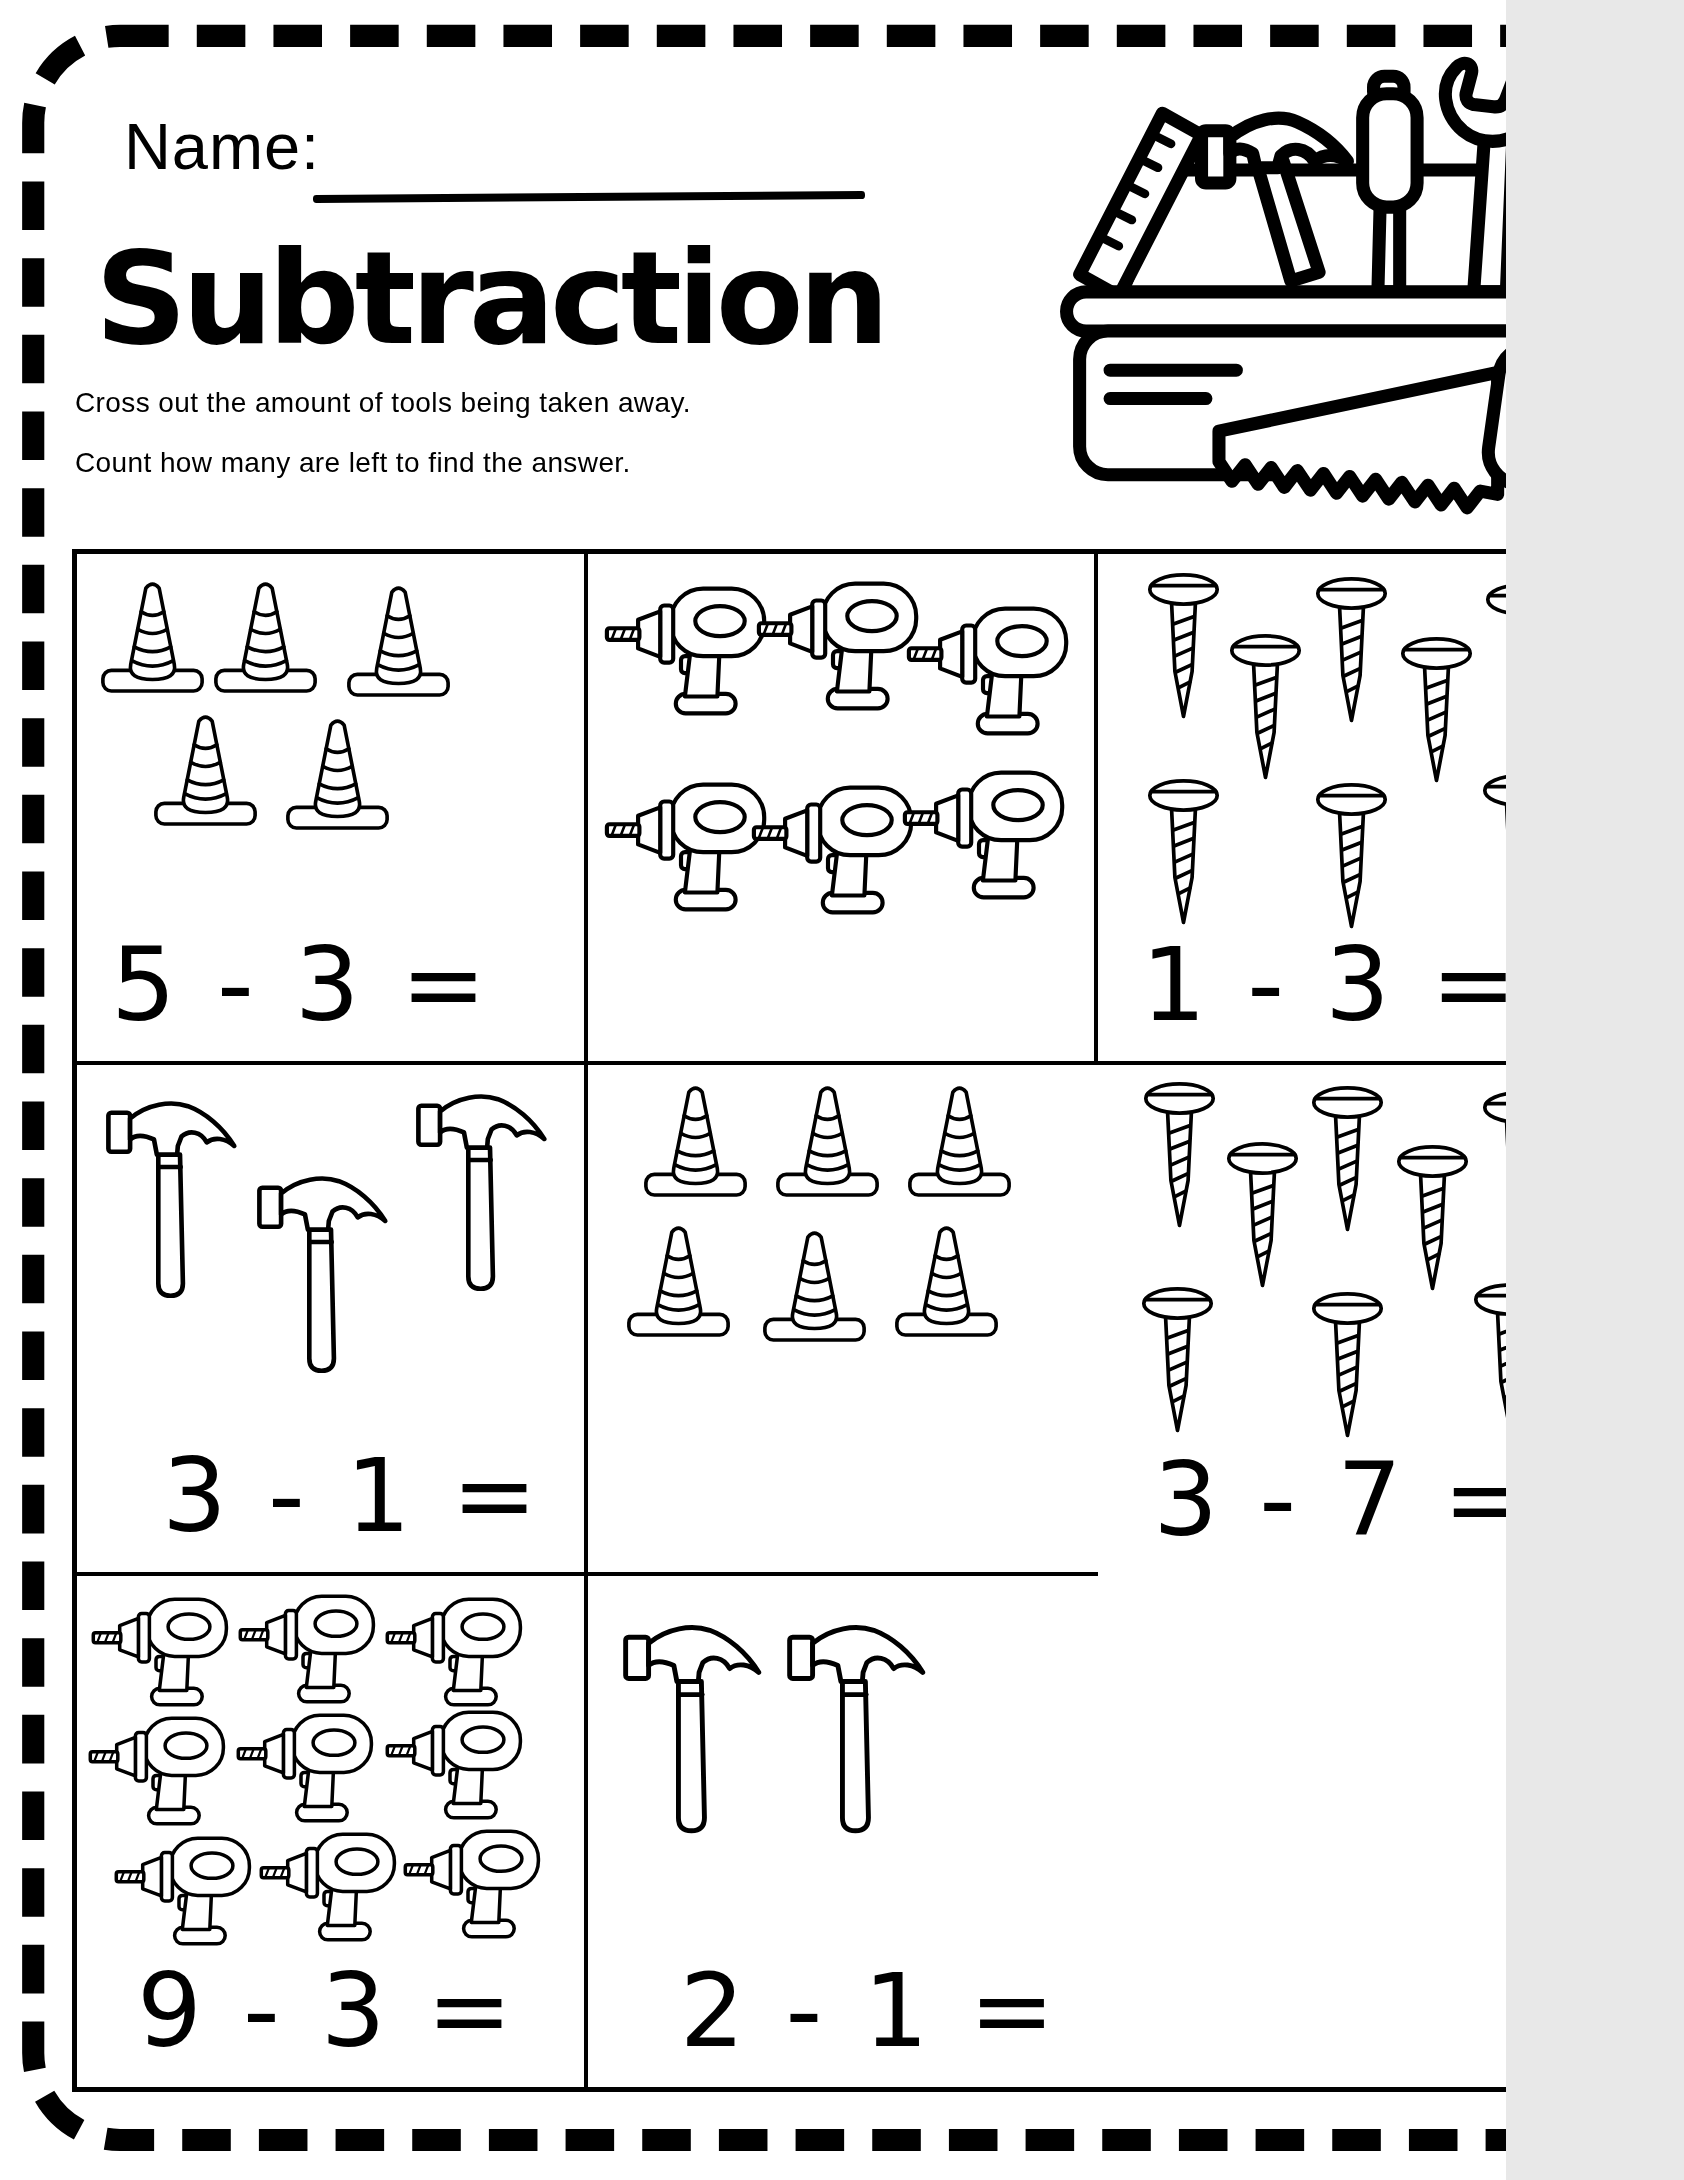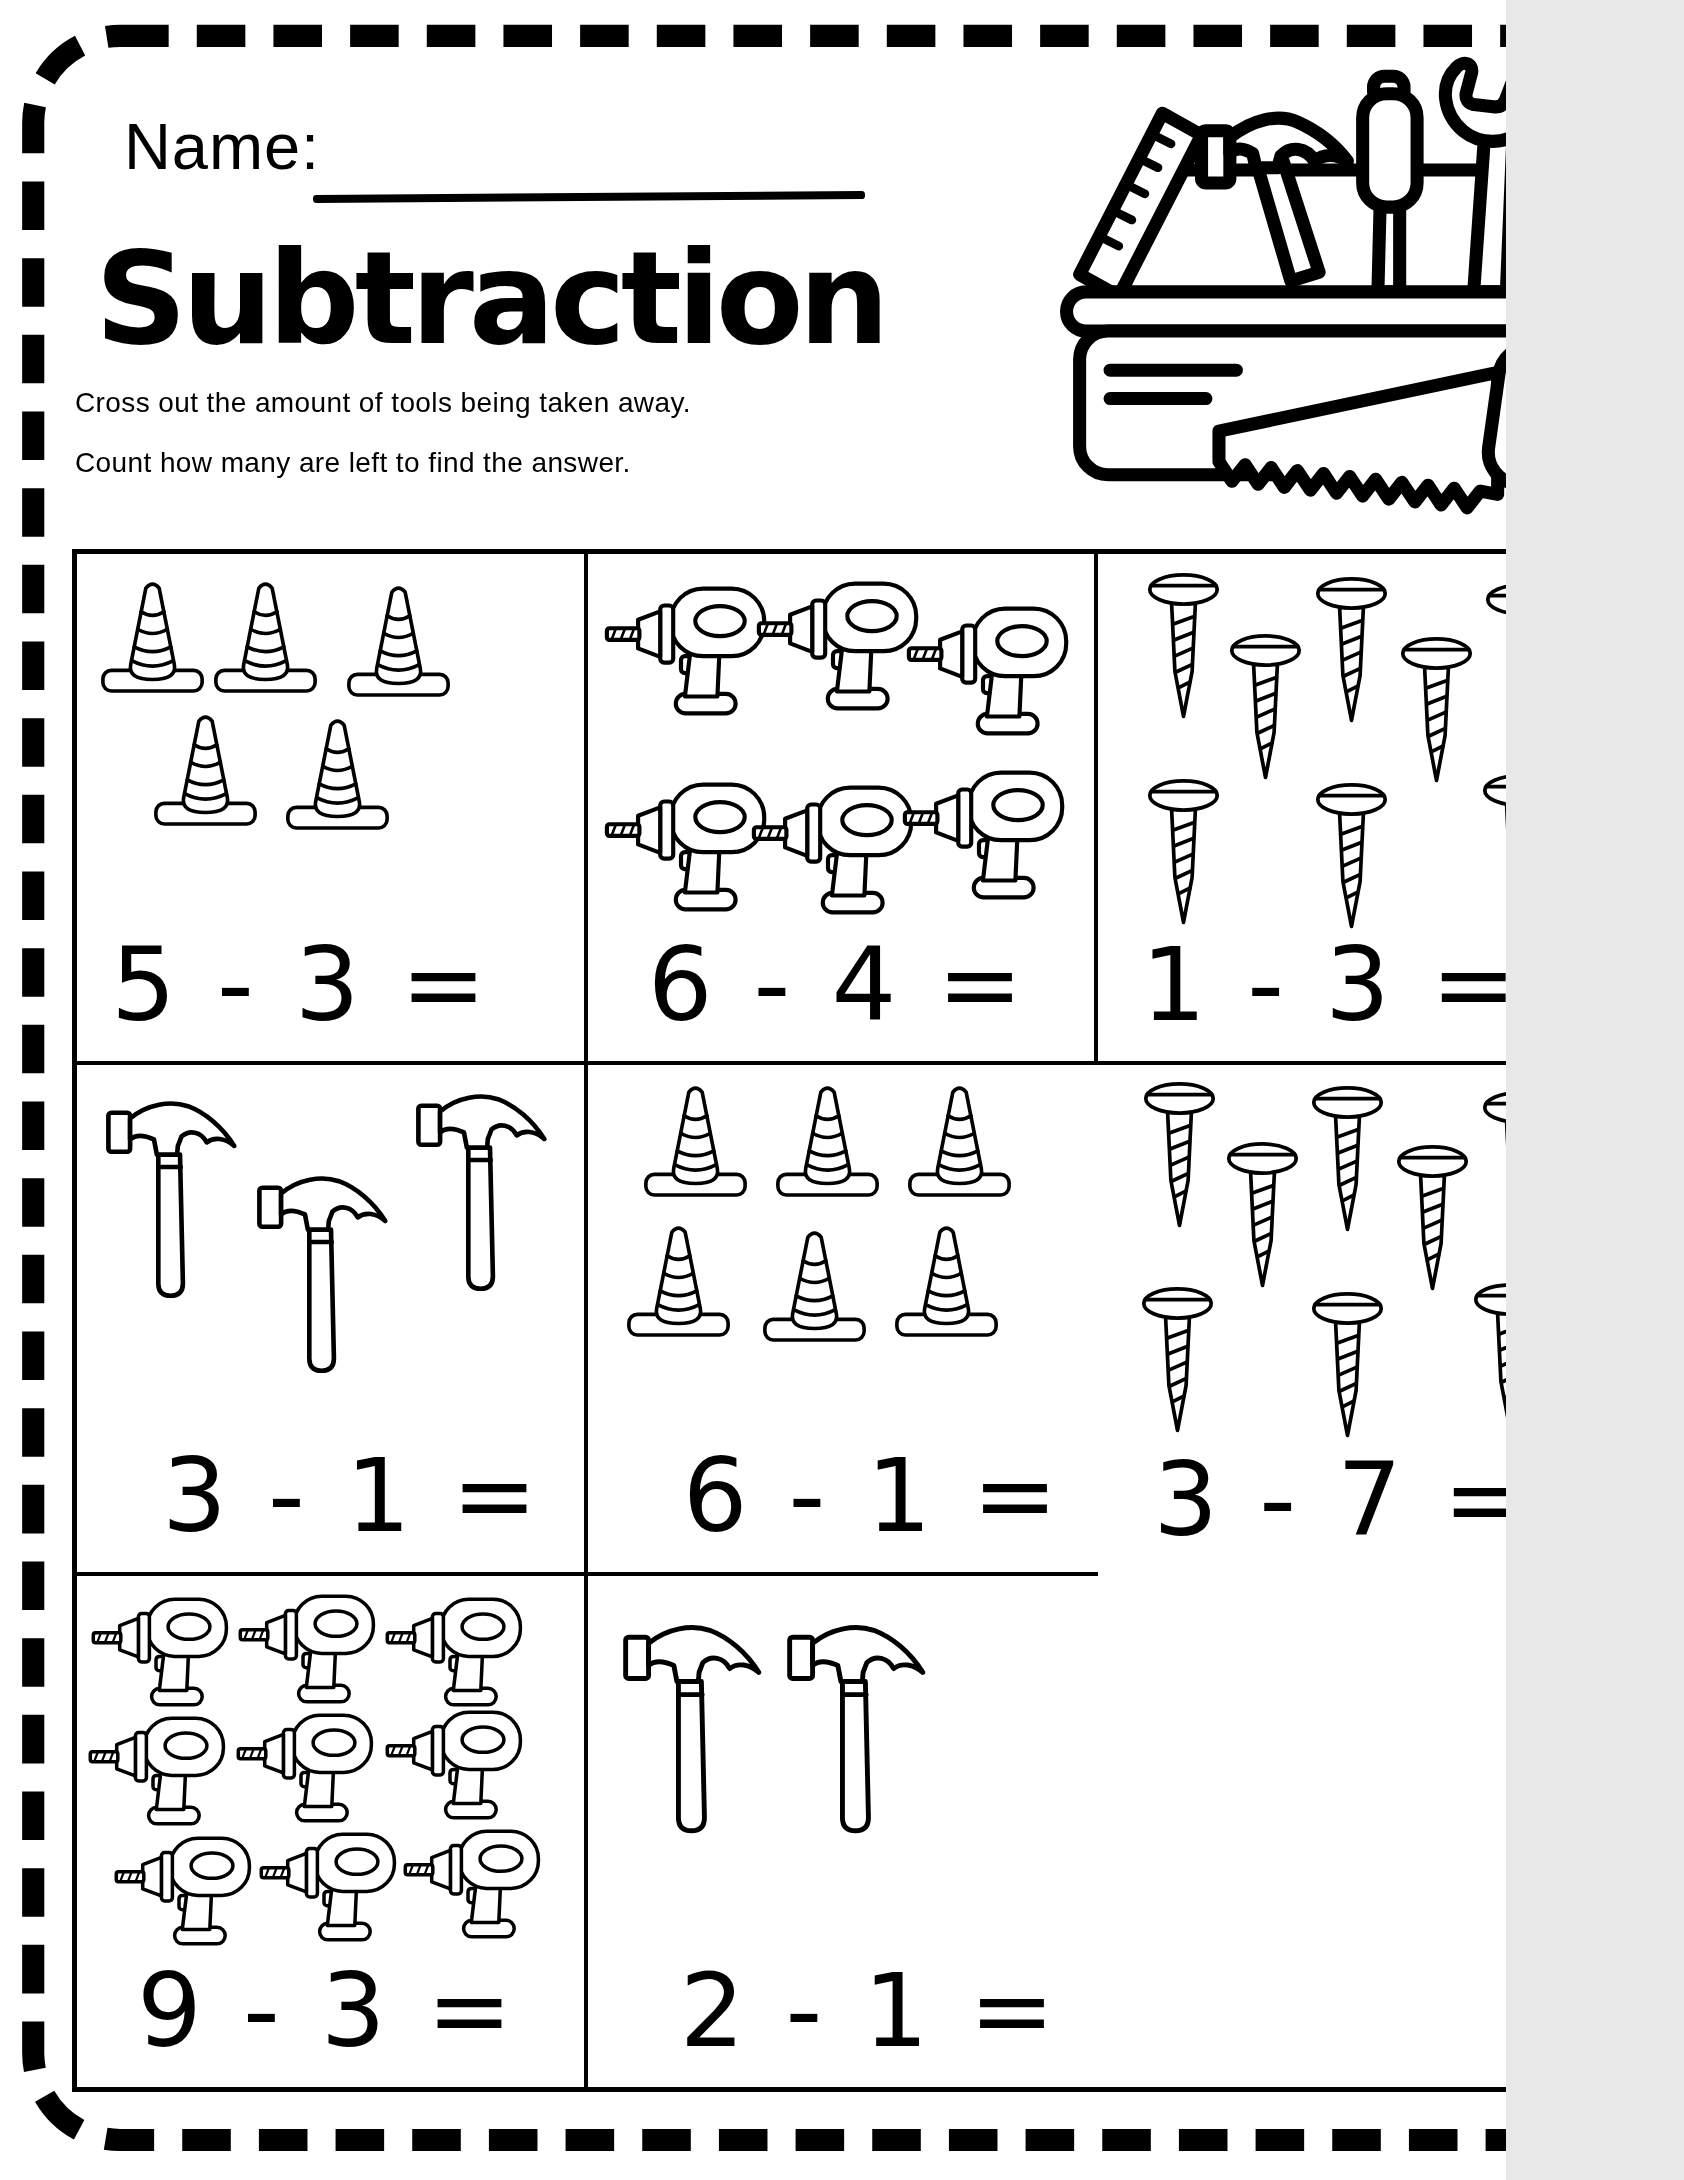--- a/index.html
+++ b/index.html
@@ -127,21 +127,20 @@
           <svg viewBox="0 0 130 110" class="tool-item" style="left: 15.3px; top: 215px; width: 169px; height: 143px;">
             <use href="#sym-drill"></use>
           </svg>
           <svg viewBox="0 0 130 110" class="tool-item" style="left: 162px; top: 218px; width: 169px; height: 143px;">
             <use href="#sym-drill"></use>
           </svg>
           <svg viewBox="0 0 130 110" class="tool-item" style="left: 313px; top: 203px; width: 169px; height: 143px;">
             <use href="#sym-drill"></use>
           </svg>
         </div>
-      <div class="equation" style="left:60px">6 - 4 =</div>
     </div>
     <div class="cell bR bB">
       <div class="items">
           <svg viewBox="0 0 58 118" class="tool-item" style="left: 47px; top: 17px; width: 77px; height: 156px;">
             <use href="#sym-screw"></use>
           </svg>
           <svg viewBox="0 0 58 118" class="tool-item" style="left: 129px; top: 78px; width: 77px; height: 156px;">
             <use href="#sym-screw"></use>
           </svg>
           <svg viewBox="0 0 58 118" class="tool-item" style="left: 215px; top: 21px; width: 77px; height: 156px;">
@@ -193,21 +192,20 @@
           <svg viewBox="0 0 100 100" class="tool-item" style="left: 30px; top: 155px; width: 121px; height: 121px;">
             <use href="#sym-cone"></use>
           </svg>
           <svg viewBox="0 0 100 100" class="tool-item" style="left: 166px; top: 160px; width: 121px; height: 121px;">
             <use href="#sym-cone"></use>
           </svg>
           <svg viewBox="0 0 100 100" class="tool-item" style="left: 298px; top: 155px; width: 121px; height: 121px;">
             <use href="#sym-cone"></use>
           </svg>
         </div>
-      <div class="equation" style="left:95px">6 - 1 =</div>
     </div>
     <div class="cell bR">
       <div class="items">
           <svg viewBox="0 0 58 118" class="tool-item" style="left: 43px; top: 15.3px; width: 77px; height: 156px;">
             <use href="#sym-screw"></use>
           </svg>
           <svg viewBox="0 0 58 118" class="tool-item" style="left: 126px; top: 75px; width: 77px; height: 156px;">
             <use href="#sym-screw"></use>
           </svg>
           <svg viewBox="0 0 58 118" class="tool-item" style="left: 211px; top: 19px; width: 77px; height: 156px;">

